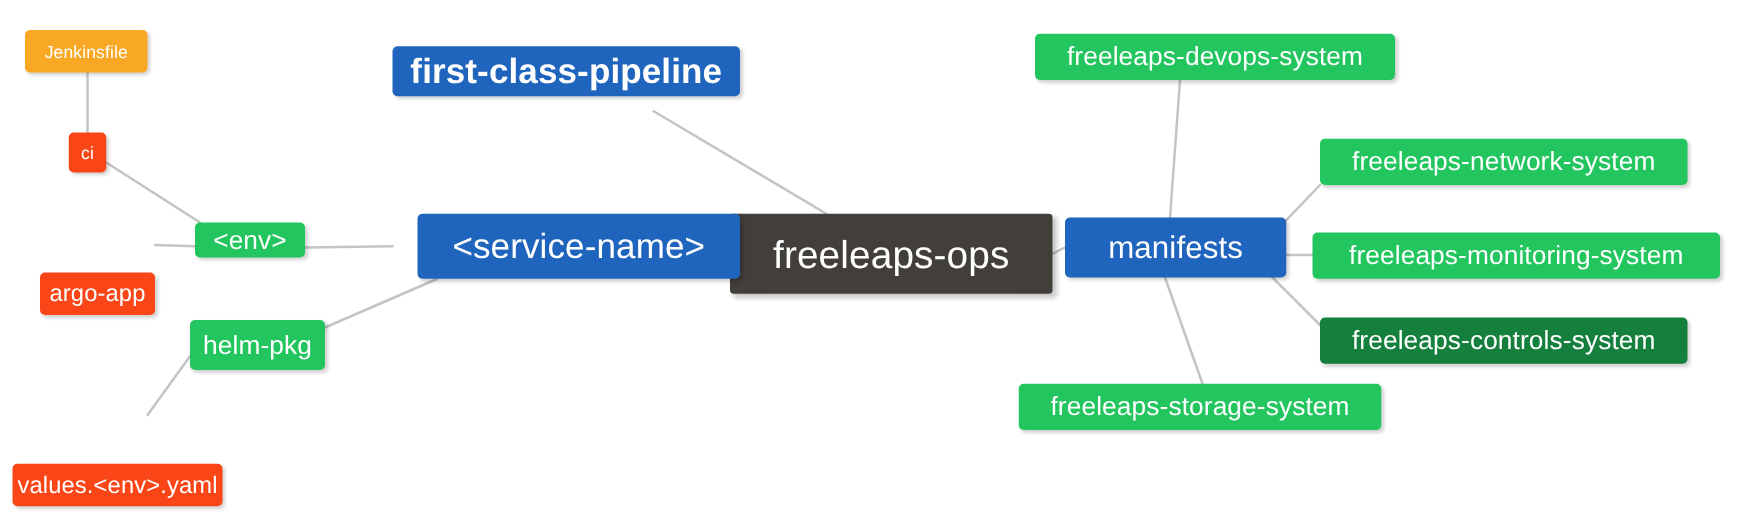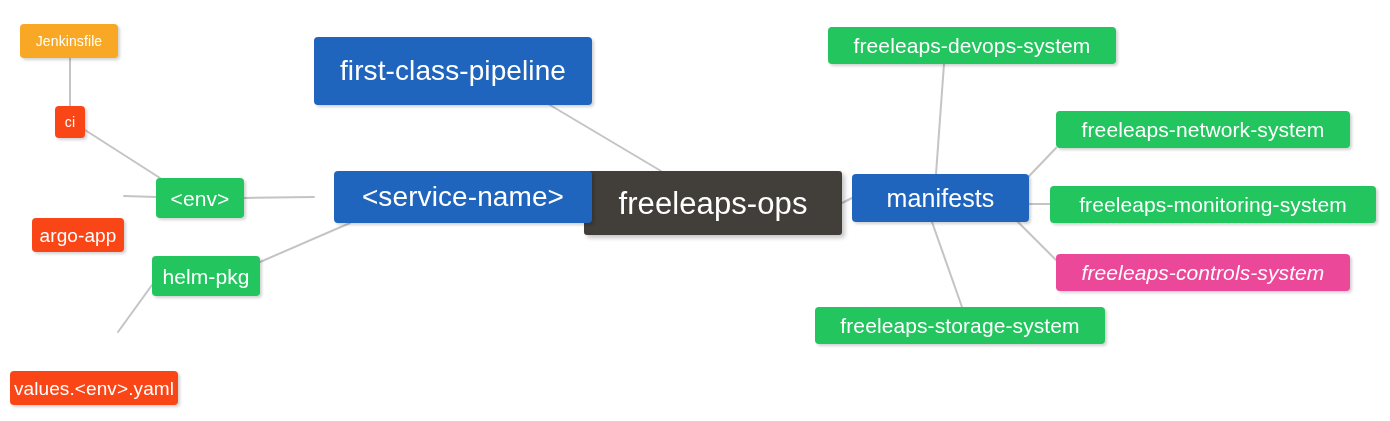--- a/index.html
+++ b/index.html
@@ -75,24 +75,24 @@
   <div id="node-layer">
       <div class="node sz-root root" style="left: 584px; top: 171px; width: 258px; height: 64px; background: rgb(66, 62, 58);">
         <span>freeleaps-ops</span>
       </div>
       <div class="node sz-branch" style="left: 314px; top: 171px; width: 258px; height: 52px; background: rgb(32, 101, 189); margin-left: 20px;">
         <span>&lt;service-name&gt;</span>
       </div>
       <div class="node sz-mid" style="left: 852px; top: 174px; width: 177px; height: 48px; background: rgb(32, 101, 189);">
         <span>manifests</span>
       </div>
-      <div class="node sz-branch" style="left: 314px; top: 37px; width: 278px; height: 68px; background: rgb(32, 101, 189);">
+      <div class="node sz-branch" style="left: 314px; top: 37px; width: 278px; height: 40px; background: rgb(32, 101, 189); font-weight: bold;">
         <span>first-class-pipeline</span>
       </div>
-      <div class="node sz-leaf" style="left: 156px; top: 178px; width: 88px; height: 40px; background: rgb(34, 197, 94);">
+      <div class="node sz-leaf" style="left: 156px; top: 178px; width: 88px; height: 28px; background: rgb(34, 197, 94);">
         <span>&lt;env&gt;</span>
       </div>
       <div class="node sz-leaf" style="left: 152px; top: 256px; width: 108px; height: 40px; background: rgb(34, 197, 94);">
         <span>helm-pkg</span>
       </div>
       <div class="node sz-tiny" style="left: 20px; top: 24px; width: 98px; height: 34px; background: rgb(249, 168, 37);">
         <span>Jenkinsfile</span>
       </div>
       <div class="node sz-tiny" style="left: 55px; top: 106px; width: 30px; height: 32px; background: rgb(250, 70, 22);">
         <span>ci</span>
@@ -105,20 +105,20 @@
       </div>
       <div class="node sz-leaf" style="left: 800px; top: 27px; width: 288px; height: 37px; background: rgb(34, 197, 94); margin-left: 28px;">
         <span>freeleaps-devops-system</span>
       </div>
       <div class="node sz-leaf" style="left: 1056px; top: 111px; width: 294px; height: 37px; background: rgb(34, 197, 94);">
         <span>freeleaps-network-system</span>
       </div>
       <div class="node sz-leaf" style="left: 1050px; top: 186px; width: 326px; height: 37px; background: rgb(34, 197, 94);">
         <span>freeleaps-monitoring-system</span>
       </div>
-      <div class="node sz-leaf" style="left: 1056px; top: 254px; width: 294px; height: 37px; background: #ec4899; font-style: italic;">
+      <div class="node sz-leaf" style="left: 1056px; top: 254px; width: 294px; height: 37px; background: #15803d;">
         <span>freeleaps-controls-system</span>
       </div>
       <div class="node sz-leaf" style="left: 815px; top: 307px; width: 290px; height: 37px; background: rgb(34, 197, 94);">
         <span>freeleaps-storage-system</span>
       </div>
     </div>
 </div>
 
 </body></html>

